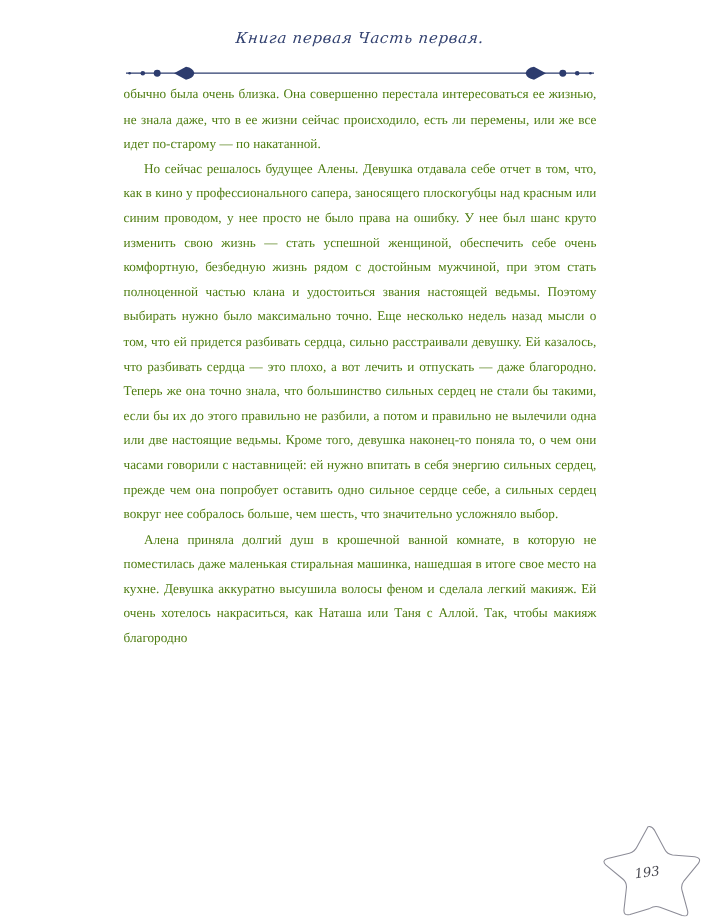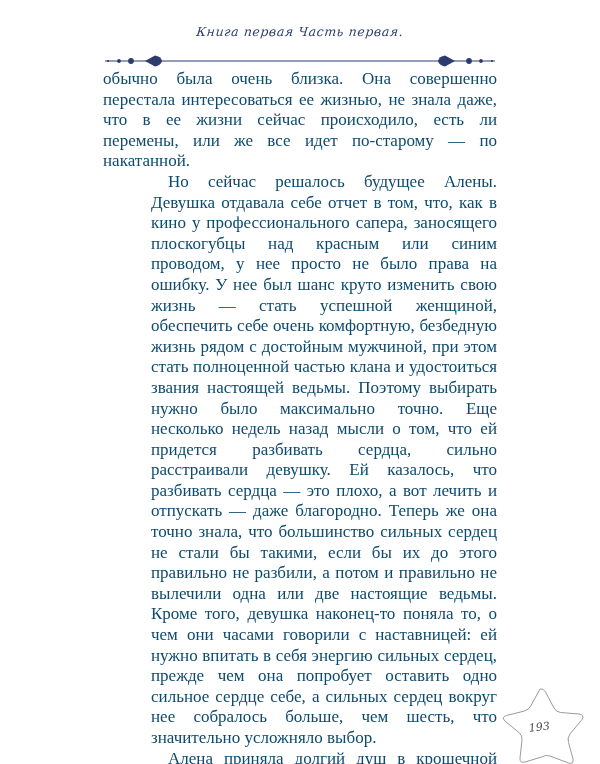--- a/index.html
+++ b/index.html
@@ -58,29 +58,28 @@
   .body-col {
     position: absolute;
     left: 103px;
     top: 69px;
     width: 394px;
   }
   .para {
     margin: 0;
     text-align: justify;
     text-align-last: left;
-    font-size: 17px;
+    font-size: 11px;
     line-height: 20.6px;
-    color: #0c4a6e;
+    color: #4d7c0f;
     hyphens: manual;
     word-spacing: 0.1px;
   }
   .para.indent {
     text-indent: 17px;
-    margin-left: 48px;
   }
   .para + .para {
     margin-top: 0;
   }
 
   
   .folio {
     position: absolute;
     left: 497px;
     top: 686px;

